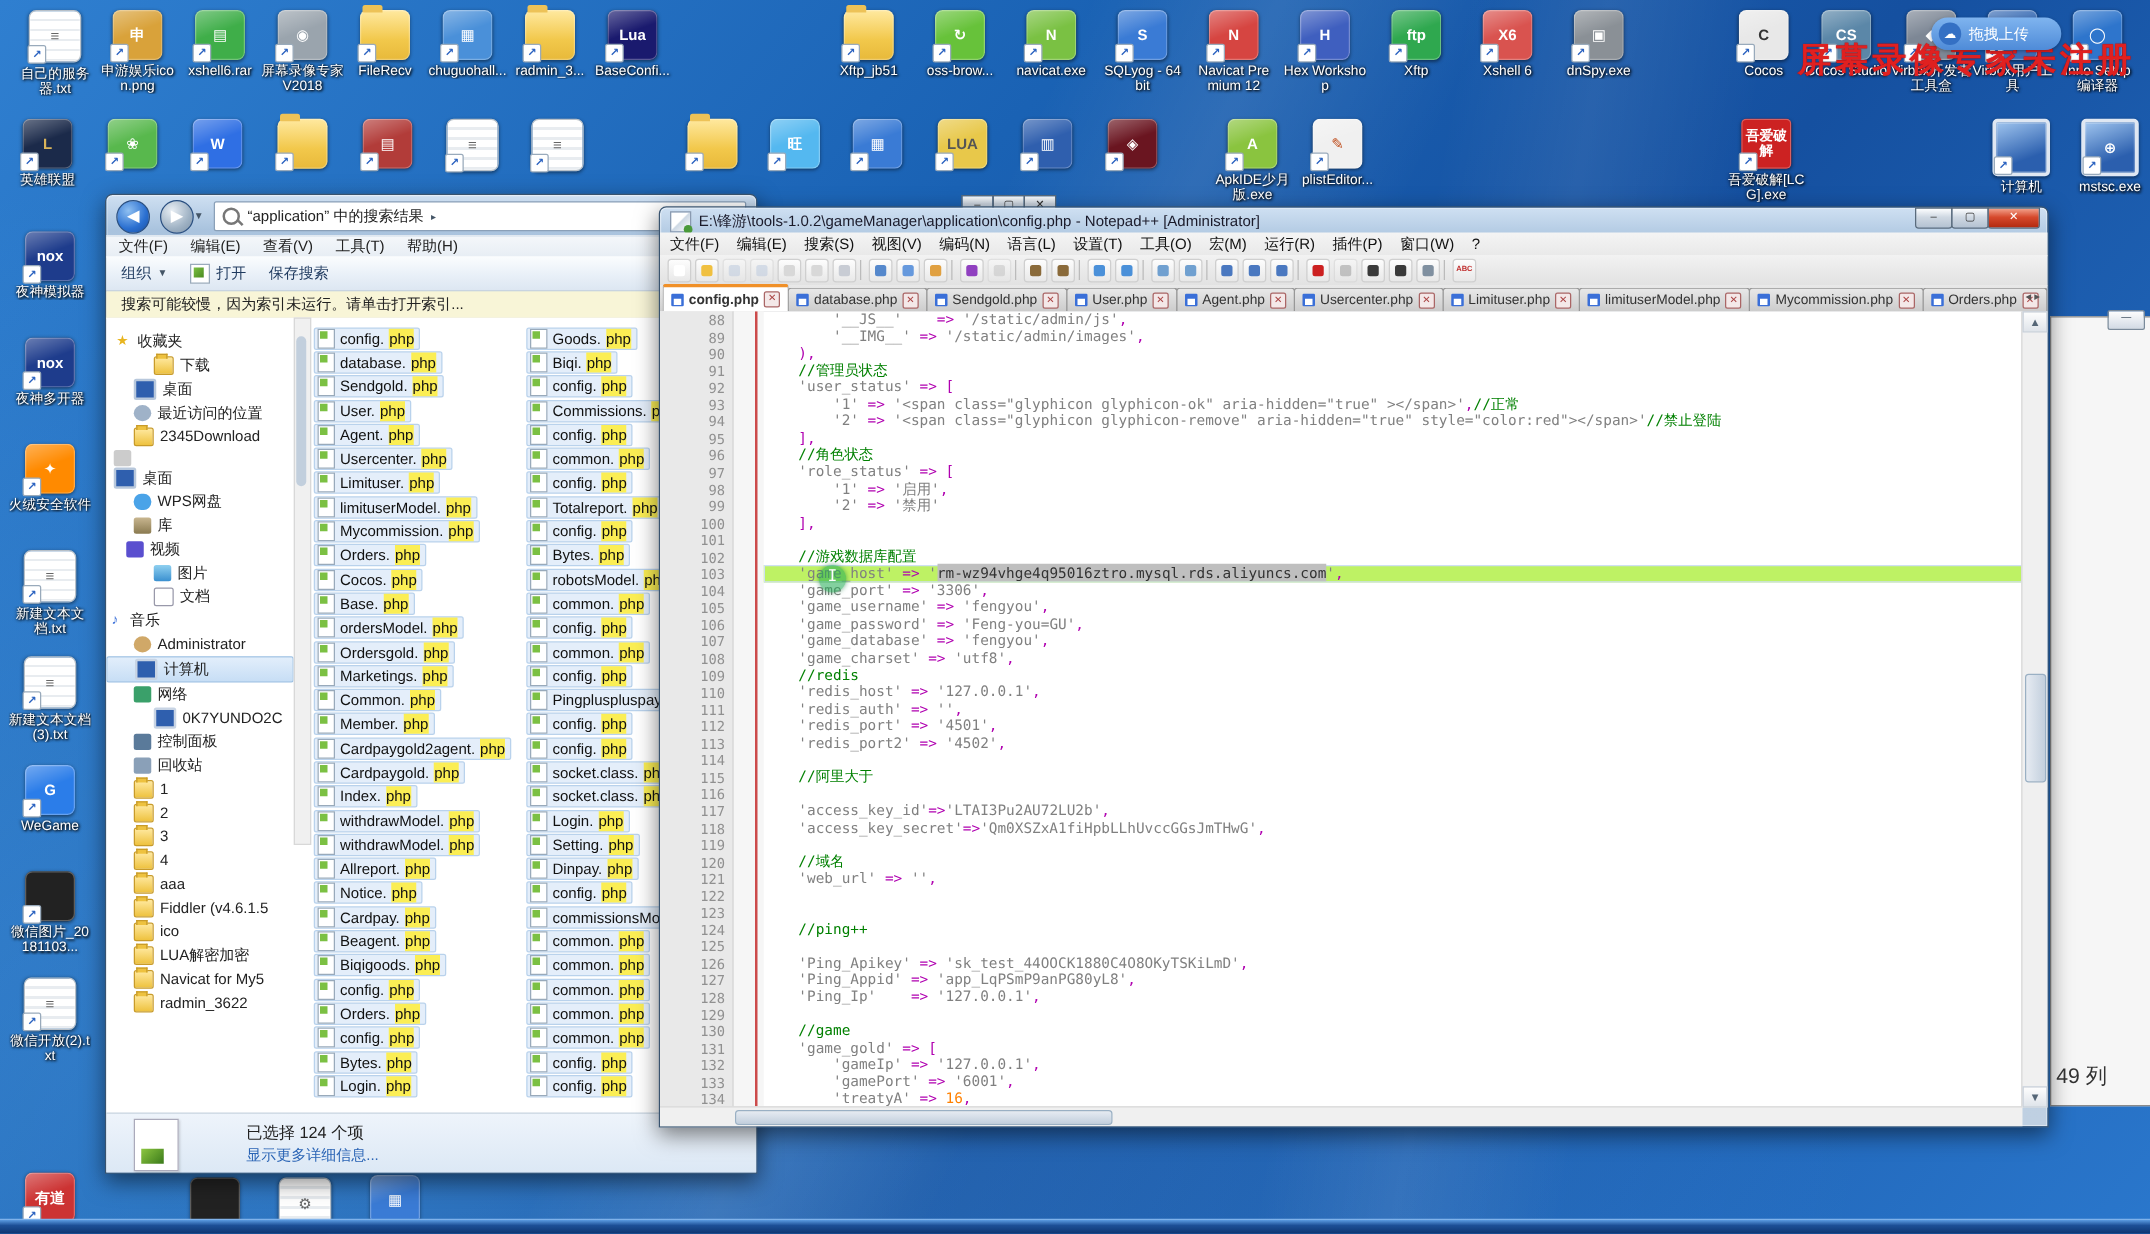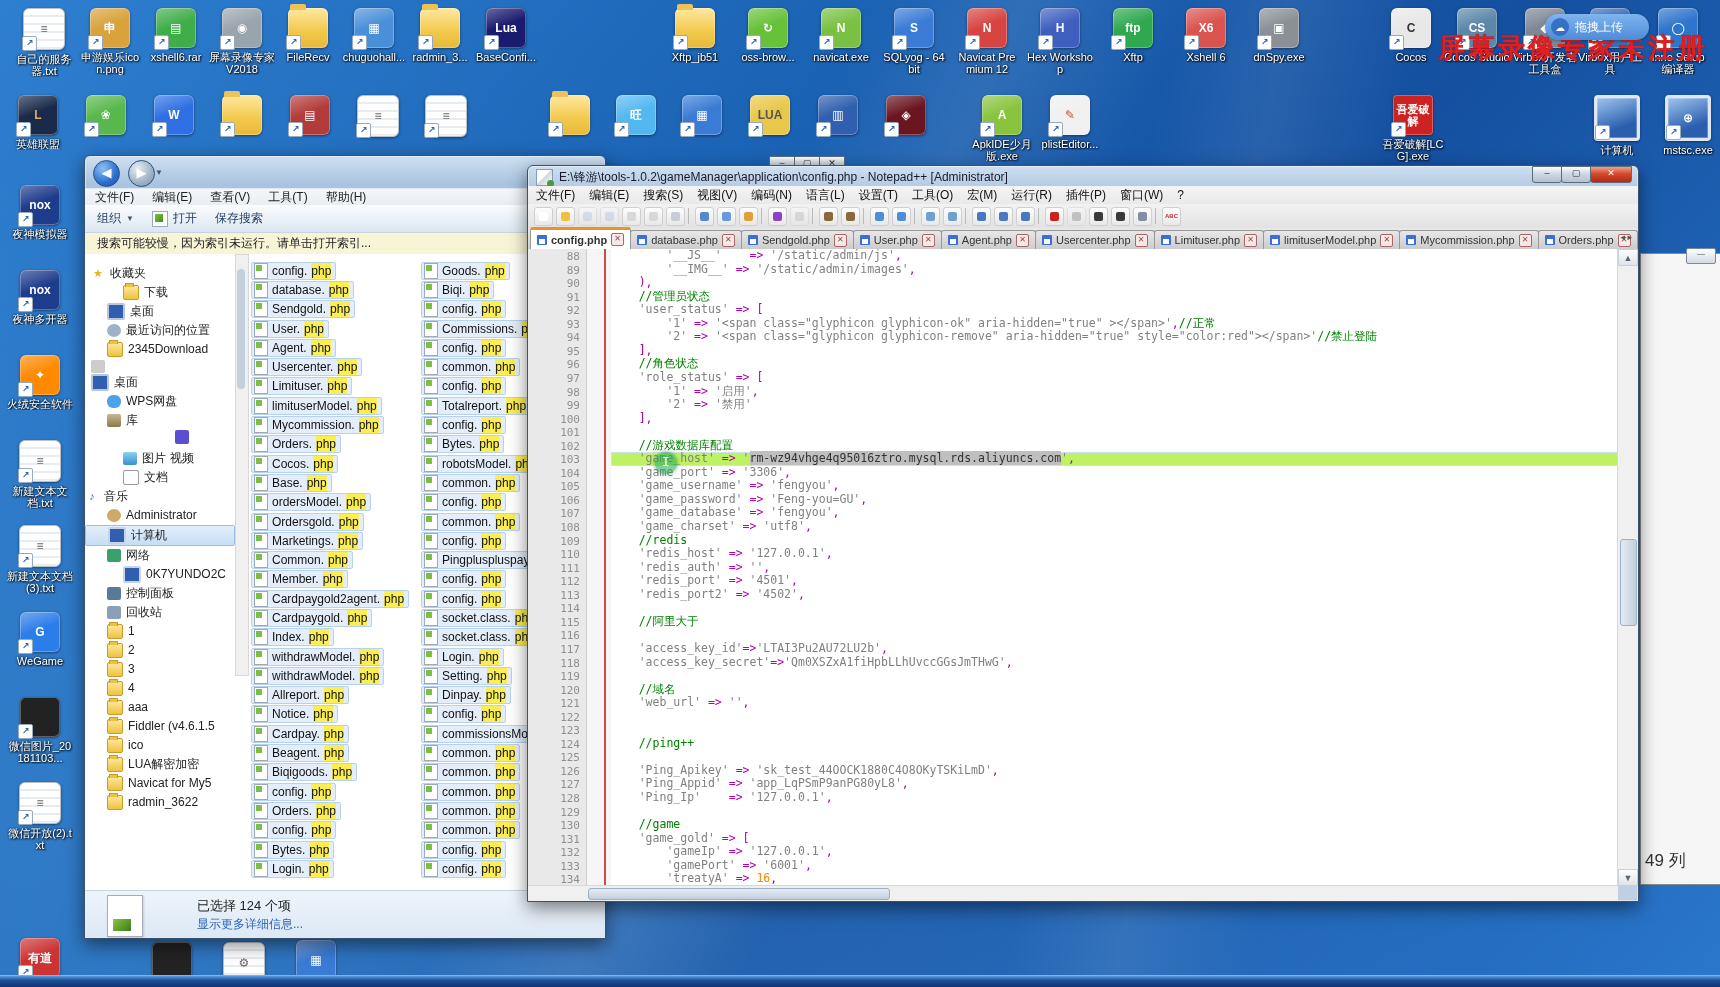--- a/index.html
+++ b/index.html
@@ -598,20 +598,25 @@
     <div class="cbtn">‒</div>
     <div class="cbtn">▢</div>
     <div class="cbtn">✕</div>
   </div>
 
   <div class="win" id="explorer">
     <div class="exp-addr-row">
       <div class="navball">◀</div>
       <div class="navball fwd">▶</div>
       <div class="navdrop">▼</div>
+      <div class="addrbar">
+        <span class="mag"></span>
+        <span>“application” 中的搜索结果</span>
+        <span class="caret">▸</span>
+      </div>
     </div>
     <div class="exp-menubar">
 
     <span>文件(F)</span>
         <span>编辑(E)</span>
         <span>查看(V)</span>
         <span>工具(T)</span>
         <span>帮助(H)</span>
       </div>
     <div class="exp-toolbar">
@@ -669,21 +674,21 @@
           <div class="tree-row" style="padding-left: 22px;">
             <span class="tic ic-cloud"></span>
             <span>WPS网盘</span>
           </div>
 
           <div class="tree-row" style="padding-left: 22px;">
             <span class="tic ic-lib"></span>
             <span>库</span>
           </div>
 
-          <div class="tree-row" style="padding-left: 44px; flex-direction: column;">
+          <div class="tree-row" style="padding-left: 16px;">
             <span class="tic ic-video"></span>
             <span>视频</span>
           </div>
 
           <div class="tree-row" style="padding-left: 38px;">
             <span class="tic ic-pic"></span>
             <span>图片</span>
           </div>
 
           <div class="tree-row" style="padding-left: 38px;">

